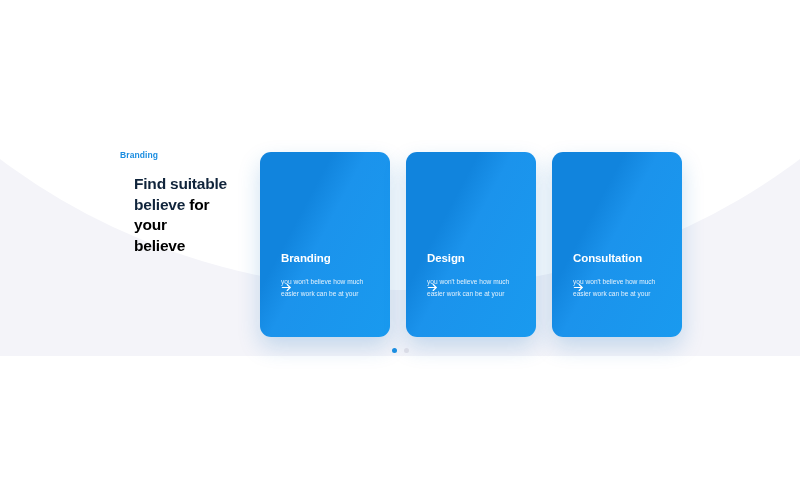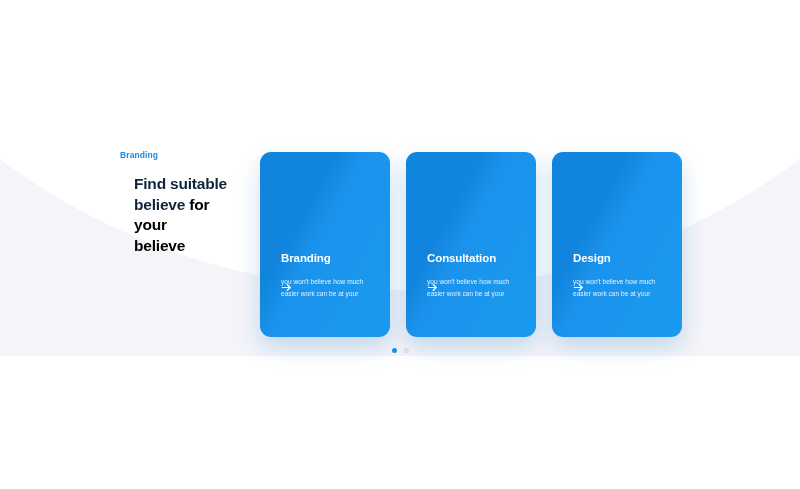--- a/index.html
+++ b/index.html
@@ -187,44 +187,44 @@
         <span class="card-arrow">
           <svg width="11" height="11" viewBox="0 0 24 24" fill="none" stroke="currentColor" stroke-width="2.6" stroke-linecap="round" stroke-linejoin="round" aria-hidden="true">
             <line x1="3" y1="12" x2="20" y2="12"></line>
             <polyline points="13.5,5.5 20,12 13.5,18.5"></polyline>
           </svg>
         </span>
       </div>
 
       <div class="card">
         <div class="card-inner">
+          <h3 class="card-title">Design</h3>
+          <p class="card-text">you won't believe how much easier work can be at your</p>
+        </div>
+        <span class="card-arrow">
+          <svg width="11" height="11" viewBox="0 0 24 24" fill="none" stroke="currentColor" stroke-width="2.6" stroke-linecap="round" stroke-linejoin="round" aria-hidden="true">
+            <line x1="3" y1="12" x2="20" y2="12"></line>
+            <polyline points="13.5,5.5 20,12 13.5,18.5"></polyline>
+          </svg>
+        </span>
+      </div>
+
+      <div class="card">
+        <div class="card-inner">
           <h3 class="card-title">Consultation</h3>
           <p class="card-text">you won't believe how much easier work can be at your</p>
         </div>
         <span class="card-arrow">
           <svg width="11" height="11" viewBox="0 0 24 24" fill="none" stroke="currentColor" stroke-width="2.6" stroke-linecap="round" stroke-linejoin="round" aria-hidden="true">
             <line x1="3" y1="12" x2="20" y2="12"></line>
             <polyline points="13.5,5.5 20,12 13.5,18.5"></polyline>
           </svg>
         </span>
       </div>
 
-      <div class="card">
-        <div class="card-inner">
-          <h3 class="card-title">Design</h3>
-          <p class="card-text">you won't believe how much easier work can be at your</p>
-        </div>
-        <span class="card-arrow">
-          <svg width="11" height="11" viewBox="0 0 24 24" fill="none" stroke="currentColor" stroke-width="2.6" stroke-linecap="round" stroke-linejoin="round" aria-hidden="true">
-            <line x1="3" y1="12" x2="20" y2="12"></line>
-            <polyline points="13.5,5.5 20,12 13.5,18.5"></polyline>
-          </svg>
-        </span>
-      </div>
-
     </div>
 
     <div class="dots">
       <span class="dot active"></span>
       <span class="dot"></span>
     </div>
 
   </div>
 </div>
 

